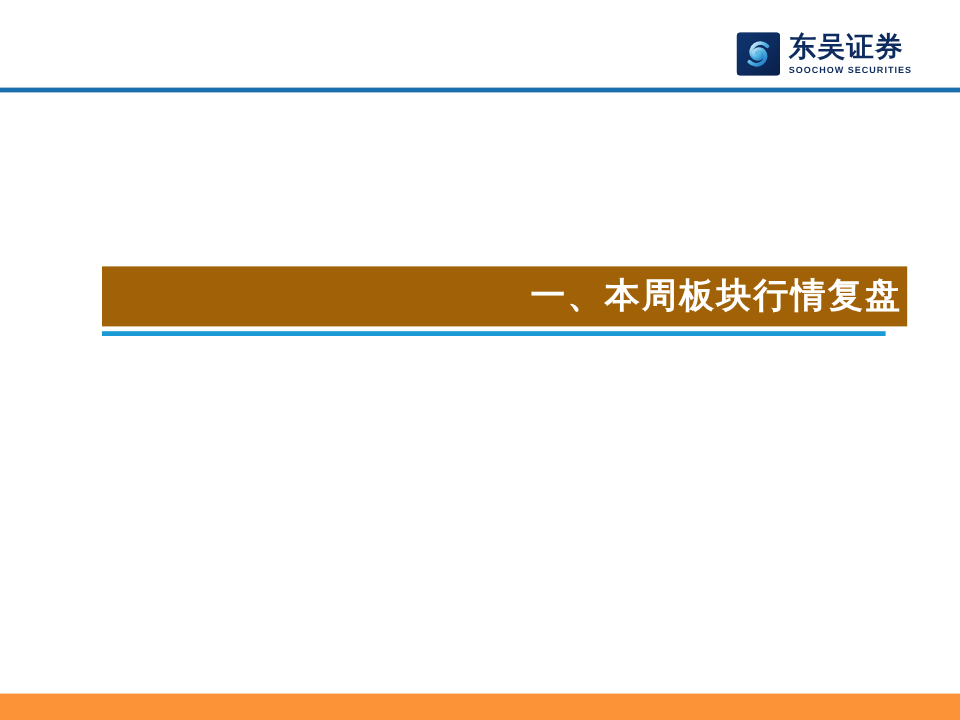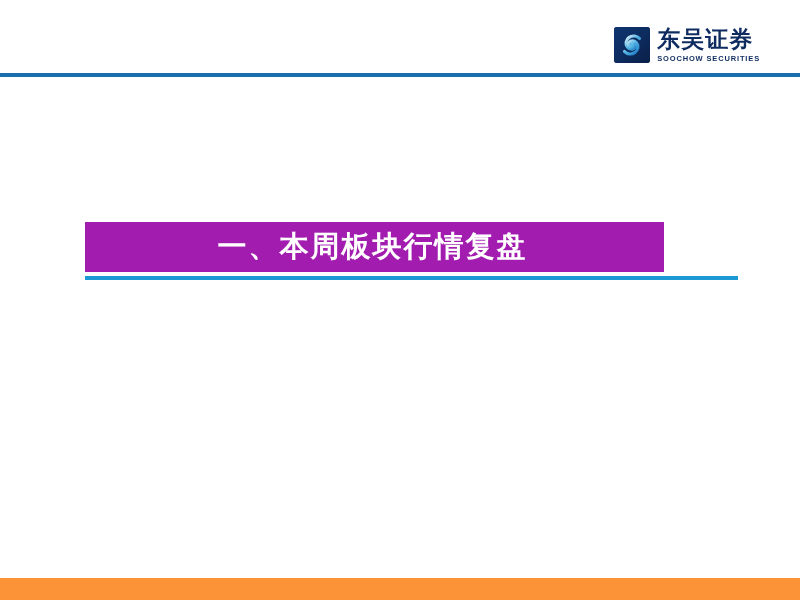--- a/index.html
+++ b/index.html
@@ -80,26 +80,26 @@
     letter-spacing: 0.85px;
     margin-top: 4px;
     white-space: nowrap;
   }
 
   
   .section-banner {
     position: absolute;
     left: 85px;
     top: 222px;
-    width: 579px;
+    width: 671px;
     height: 50px;
-    background: #a21caf;
+    background: #a16207;
     display: flex;
     align-items: center;
-    justify-content: center;
+    justify-content: flex-end;
   }
   .section-title {
     color: #ffffff;
     font-size: 29px;
     font-weight: bold;
     letter-spacing: 2px;
     white-space: nowrap;
     padding-right: 4px;
     font-family: "DejaVu Sans", "Liberation Sans", sans-serif;
   }

